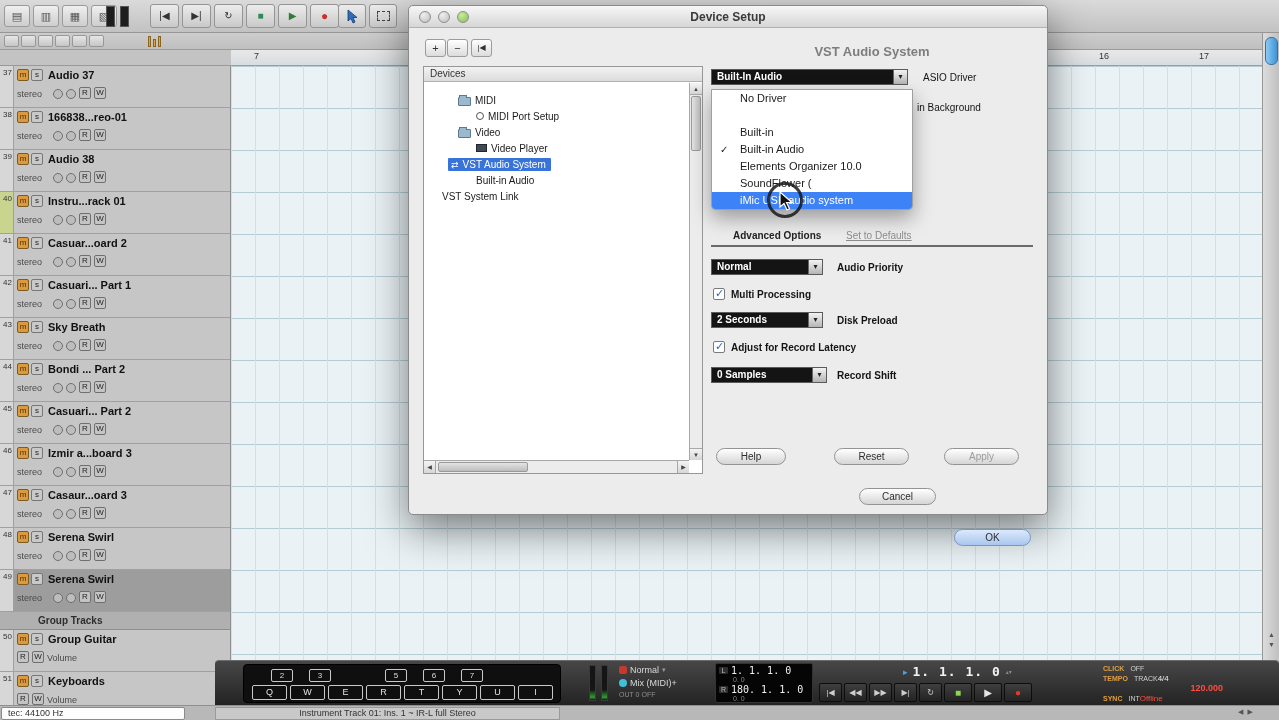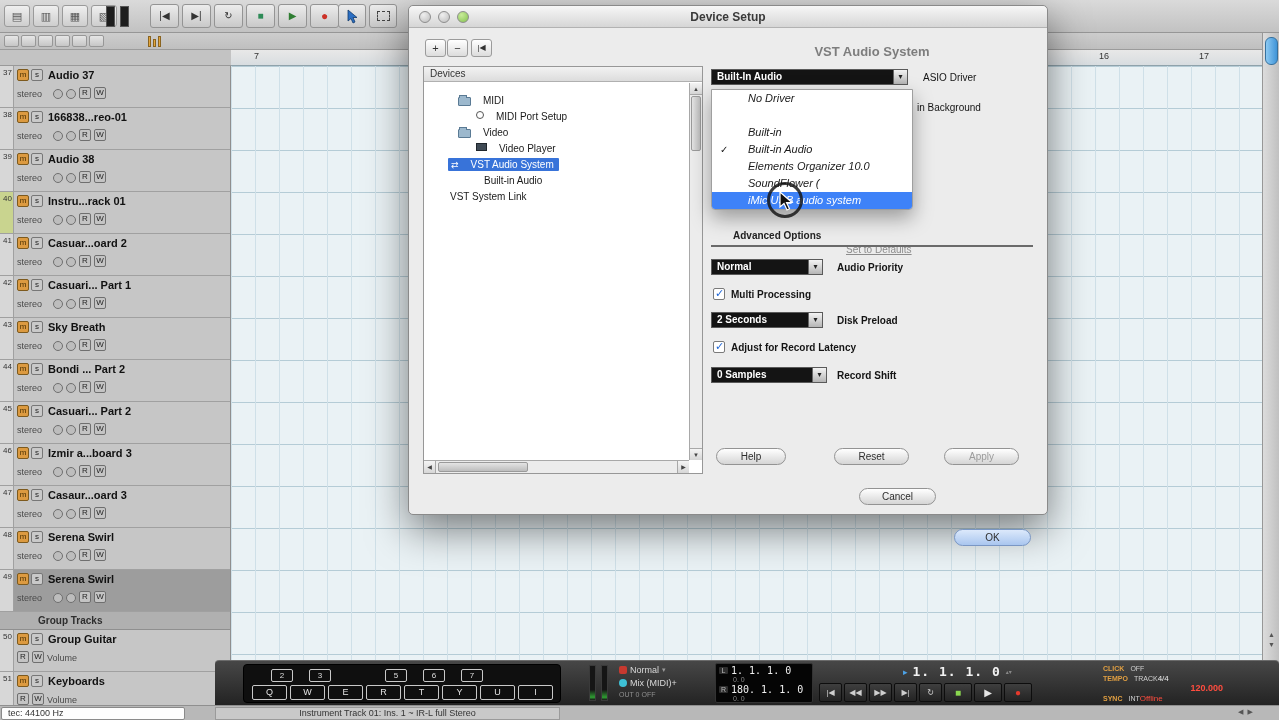--- a/index.html
+++ b/index.html
@@ -112,21 +112,21 @@
   .lt-close,.lt-min{background:radial-gradient(circle at 35% 30%,#efefef,#bdbdbd);}
   .lt-zoom{background:radial-gradient(circle at 35% 30%,#c9ec9a,#84c250);border-color:#6c9b42;}
   .dtool{position:absolute;top:33px;width:21px;height:18px;background:linear-gradient(#fff,#dcdcdc);border:1px solid #9b9b9b;border-radius:3px;font-size:11px;color:#333;text-align:center;line-height:16px;}
   .dt-add{left:16px;} .dt-rem{left:38px;} .dt-rew{left:62px;font-size:8px;}
 
   #dev-panel{position:absolute;left:14px;top:60px;width:280px;height:408px;background:#fff;border:1px solid #979797;}
   .dev-hdr{height:15px;background:linear-gradient(#f2f2f2,#dcdcdc);border-bottom:1px solid #b0b0b0;font-size:10px;color:#333;line-height:14px;padding-left:6px;}
   .dev-tree{position:absolute;left:0;top:16px;right:13px;bottom:13px;padding-top:9px;overflow:hidden;}
   .drow{height:16px;display:flex;align-items:center;font-size:10px;color:#1a1a1a;white-space:nowrap;}
   .i0{padding-left:18px;} .i1{padding-left:34px;} .i1a{padding-left:24px;} .i2{padding-left:52px;}
-  .dwrap{display:inline-flex;gap:8px;}
+  .dwrap{display:inline-flex;align-items:center;}
   .drow.selected .dwrap{background:#3873d9;color:#fff;padding:1px 5px 1px 3px;border-radius:1px;}
   .tico{display:inline-block;position:relative;}
   .ic-folder{width:13px;height:9px;background:#9cb8cd;border:1px solid #5a7a94;border-radius:1px;margin-right:4px;margin-top:2px;}
   .ic-folder::before{content:"";position:absolute;top:-3px;left:0;width:6px;height:2px;background:#9cb8cd;border:1px solid #5a7a94;border-bottom:none;}
   .ic-circle{width:8px;height:8px;border:1px solid #555;border-radius:50%;margin-right:4px;}
   .ic-monitor{width:11px;height:8px;background:#3f4a55;border:1px solid #20262c;margin-right:4px;}
   .ic-audio{margin-right:4px;}
   .ic-audio::before{content:"⇄";font-size:9px;color:#fff;}
   .vsb{position:absolute;right:0;top:16px;bottom:13px;width:13px;background:#ececec;border-left:1px solid #a8a8a8;}
   .vsb .sa{position:absolute;left:0;width:12px;height:12px;font-size:6px;color:#444;text-align:center;line-height:12px;background:linear-gradient(#f4f4f4,#d6d6d6);border-bottom:1px solid #a8a8a8;}
@@ -139,25 +139,25 @@
   .hsb .thumb{position:absolute;left:14px;top:1px;width:90px;height:10px;background:linear-gradient(#e4e4e4,#bdbdbd);border:1px solid #9a9a9a;border-radius:2px;}
 
   .pt{position:absolute;left:302px;top:38px;width:322px;text-align:center;font-size:13px;font-weight:bold;color:#7d7d7d;}
   .bsel{position:absolute;height:16px;background:#141414;border:1px solid #5a5a5a;color:#fff;font-size:10px;font-weight:bold;line-height:14px;padding-left:5px;white-space:nowrap;}
   .dd-arr{position:absolute;right:0;top:0;width:14px;height:100%;background:linear-gradient(#f3f3f3,#b5b5b5);border-left:1px solid #666;color:#222;font-size:8px;text-align:center;line-height:14px;font-weight:normal;}
   .sel-asio{left:302px;top:63px;width:197px;}
   .flbl{position:absolute;font-size:10px;color:#141414;font-weight:bold;white-space:nowrap;}
   .asio-lbl{left:514px;top:66px;font-weight:normal;}
   .bg-lbl{left:508px;top:96px;font-weight:normal;}
   .menu{position:absolute;left:302px;top:83px;width:202px;background:#fff;border:1px solid #9f9f9f;border-radius:0 0 4px 4px;box-shadow:0 8px 20px rgba(0,0,0,.35);z-index:5;}
-  .mi{position:relative;height:17px;line-height:17px;font-size:11px;color:#1a1a1a;padding-left:36px;white-space:nowrap;font-style:italic;}
+  .mi{position:relative;height:17px;line-height:17px;font-size:11px;color:#1a1a1a;padding-left:28px;white-space:nowrap;}
   .mi .chk{position:absolute;left:8px;top:0;width:14px;font-size:10px;}
   .mi.hl{background:#3e82f8;color:#fff;border-radius:0 0 3px 3px;}
   .adv{position:absolute;left:304px;top:224px;font-size:10px;font-weight:bold;color:#232323;margin-left:20px;}
-  .std{position:absolute;left:437px;top:224px;font-size:10px;color:#8c8c8c;text-decoration:underline;margin-top:14px;}
+  .std{position:absolute;left:437px;top:224px;font-size:10px;color:#8c8c8c;text-decoration:underline;}
   .sep{position:absolute;left:302px;top:239px;width:322px;height:2px;background:#6a6a6a;}
   .sel-np{left:302px;top:253px;width:112px;}
   .lbl-ap{left:428px;top:256px;}
   .cbx{position:absolute;width:12px;height:12px;background:#fff;border:1px solid #7a7a7a;border-radius:2px;}
   .cbx::after{content:"✓";position:absolute;left:1px;top:-2px;color:#1f66d6;font-size:11px;font-weight:bold;}
   .cb1{left:304px;top:282px;} .lbl-mp{left:322px;top:283px;}
   .sel-ds{left:302px;top:306px;width:112px;} .lbl-dp{left:428px;top:309px;}
   .cb2{left:304px;top:335px;} .lbl-rl{left:322px;top:336px;}
   .sel-rs{left:302px;top:361px;width:116px;} .lbl-rs{left:428px;top:364px;}
   .macbtn{position:absolute;height:17px;border:1px solid #939393;border-radius:9px;background:linear-gradient(#ffffff,#d5d5d5);font-size:10px;color:#2e2e2e;text-align:center;line-height:15px;}

